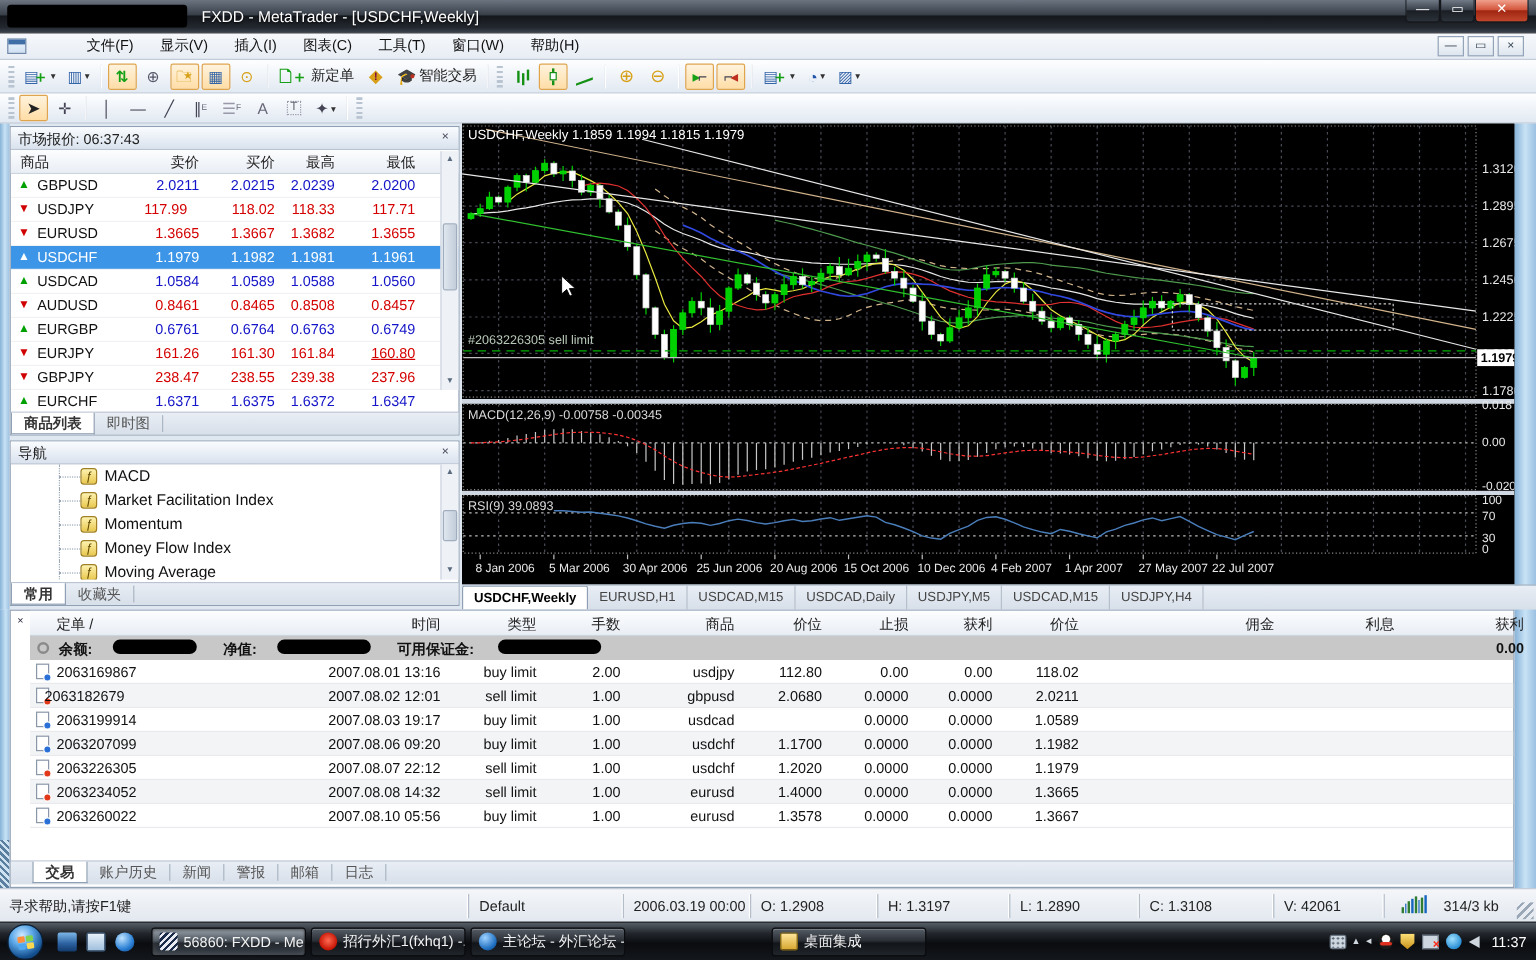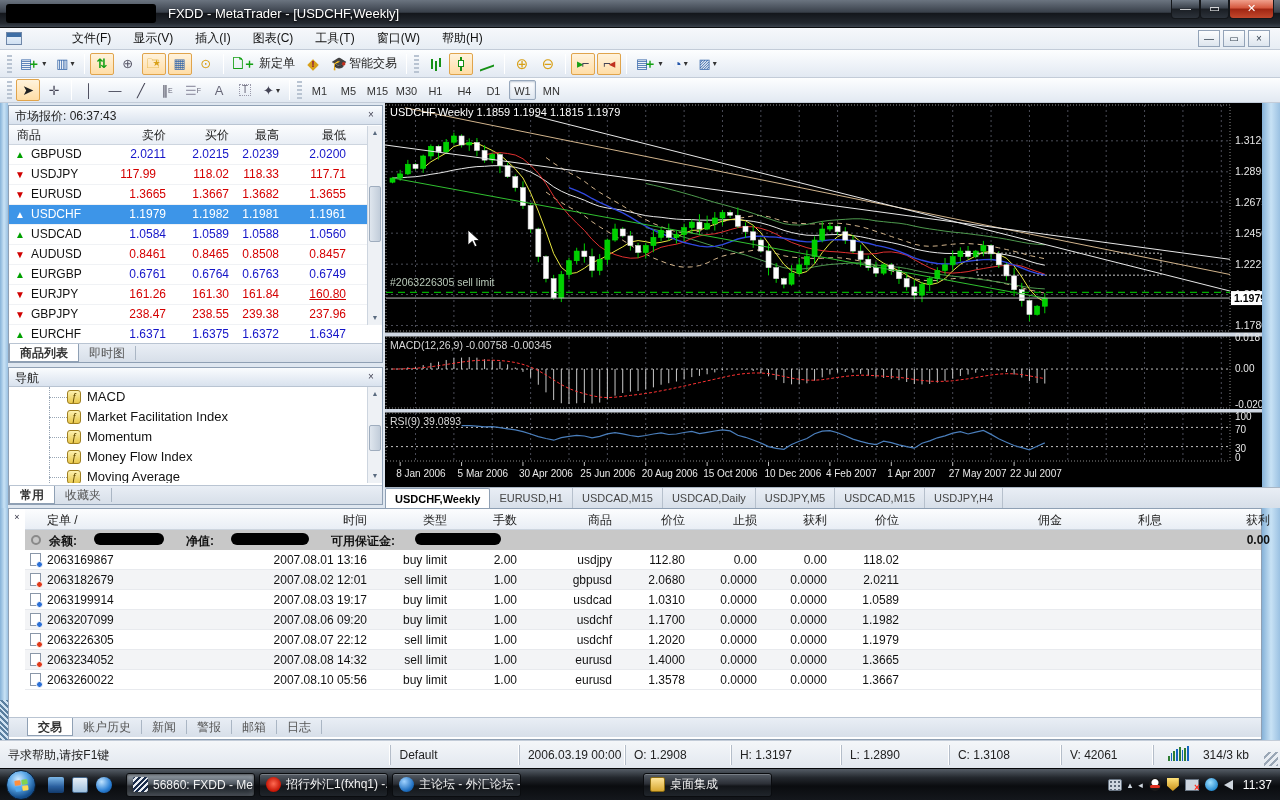--- a/index.html
+++ b/index.html
@@ -331,31 +331,20 @@
       </div>
     <div class="tb">
         <span class="glyph" style="color:#667;border:1px dotted #99a;padding:0 2px;font-size:10px">T</span>
       </div>
     <div class="tb">
         <span class="glyph" style="color:#445">✦</span>
         <span class="dd">▾</span>
       </div>
     <span class="tsep"></span>
       <span class="grip"></span>
-    <div id="tf-group" style="display:flex">
-        <div class="tf-btn">M1</div>
-        <div class="tf-btn">M5</div>
-        <div class="tf-btn">M15</div>
-        <div class="tf-btn">M30</div>
-        <div class="tf-btn">H1</div>
-        <div class="tf-btn">H4</div>
-        <div class="tf-btn">D1</div>
-        <div class="tf-btn on">W1</div>
-        <div class="tf-btn">MN</div>
-      </div>
   </div>
 
   <div id="border-left" class="glass-v"></div>
   <div id="border-right" class="glass-v"></div>
   <div id="border-left2"></div>
   <div id="grip-hatch"></div>
 
   <div id="market-watch" class="panel">
     <div class="panel-title">
       <span>市场报价: 06:37:43</span>
@@ -937,40 +926,39 @@
           <span style="left: 0px; width: 587px; text-align: right;">usdjpy</span>
           <span style="left: 0px; width: 660px; text-align: right;">112.80</span>
           <span style="left: 0px; width: 732px; text-align: right;">0.00</span>
           <span style="left: 0px; width: 802px; text-align: right;">0.00</span>
           <span style="left: 0px; width: 874px; text-align: right;">118.02</span>
         </div>
         <div class="t-row">
           <span class="doc-ico sell">
             <i></i>
           </span>
-          <span style="left: 22px;">2063182679</span>
+          <span style="left: 12px;">2063182679</span>
           <span style="left: 0px; width: 342px; text-align: right;">2007.08.02 12:01</span>
           <span style="left: 0px; width: 422px; text-align: right;">sell limit</span>
           <span style="left: 0px; width: 492px; text-align: right;">1.00</span>
           <span style="left: 0px; width: 587px; text-align: right;">gbpusd</span>
           <span style="left: 0px; width: 660px; text-align: right;">2.0680</span>
           <span style="left: 0px; width: 732px; text-align: right;">0.0000</span>
           <span style="left: 0px; width: 802px; text-align: right;">0.0000</span>
           <span style="left: 0px; width: 874px; text-align: right;">2.0211</span>
         </div>
         <div class="t-row">
           <span class="doc-ico buy">
             <i></i>
           </span>
           <span style="left: 22px;">2063199914</span>
           <span style="left: 0px; width: 342px; text-align: right;">2007.08.03 19:17</span>
           <span style="left: 0px; width: 422px; text-align: right;">buy limit</span>
           <span style="left: 0px; width: 492px; text-align: right;">1.00</span>
           <span style="left: 0px; width: 587px; text-align: right;">usdcad</span>
-          <span style="left: 0px; width: 660px; text-align: right;">1.0310</span>
           <span style="left: 0px; width: 732px; text-align: right;">0.0000</span>
           <span style="left: 0px; width: 802px; text-align: right;">0.0000</span>
           <span style="left: 0px; width: 874px; text-align: right;">1.0589</span>
         </div>
         <div class="t-row">
           <span class="doc-ico buy">
             <i></i>
           </span>
           <span style="left: 22px;">2063207099</span>
           <span style="left: 0px; width: 342px; text-align: right;">2007.08.06 09:20</span>

